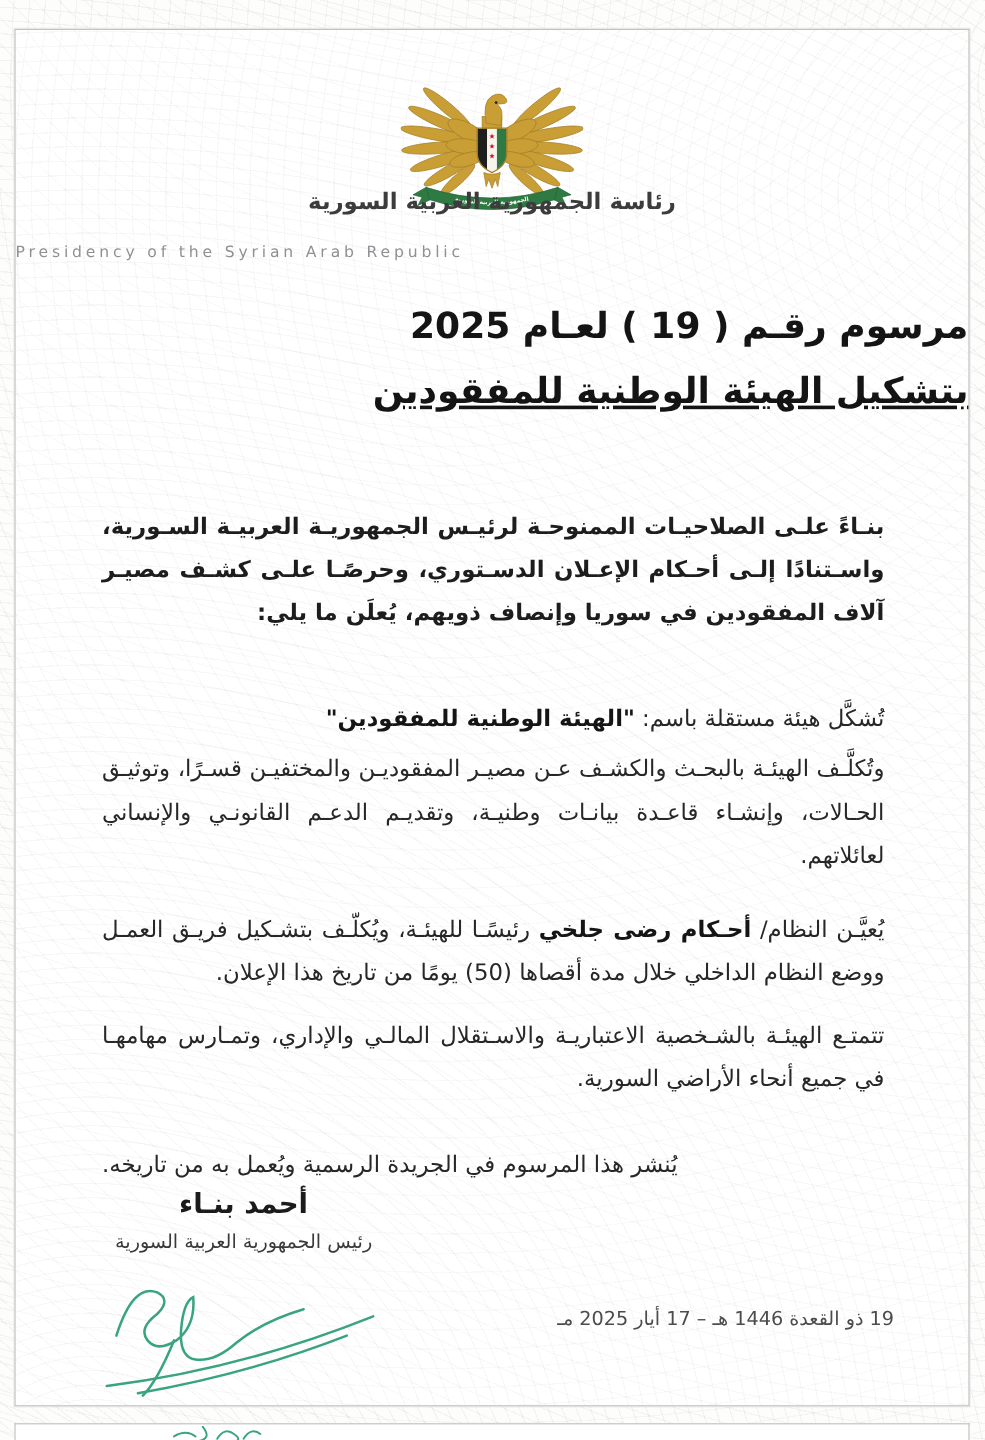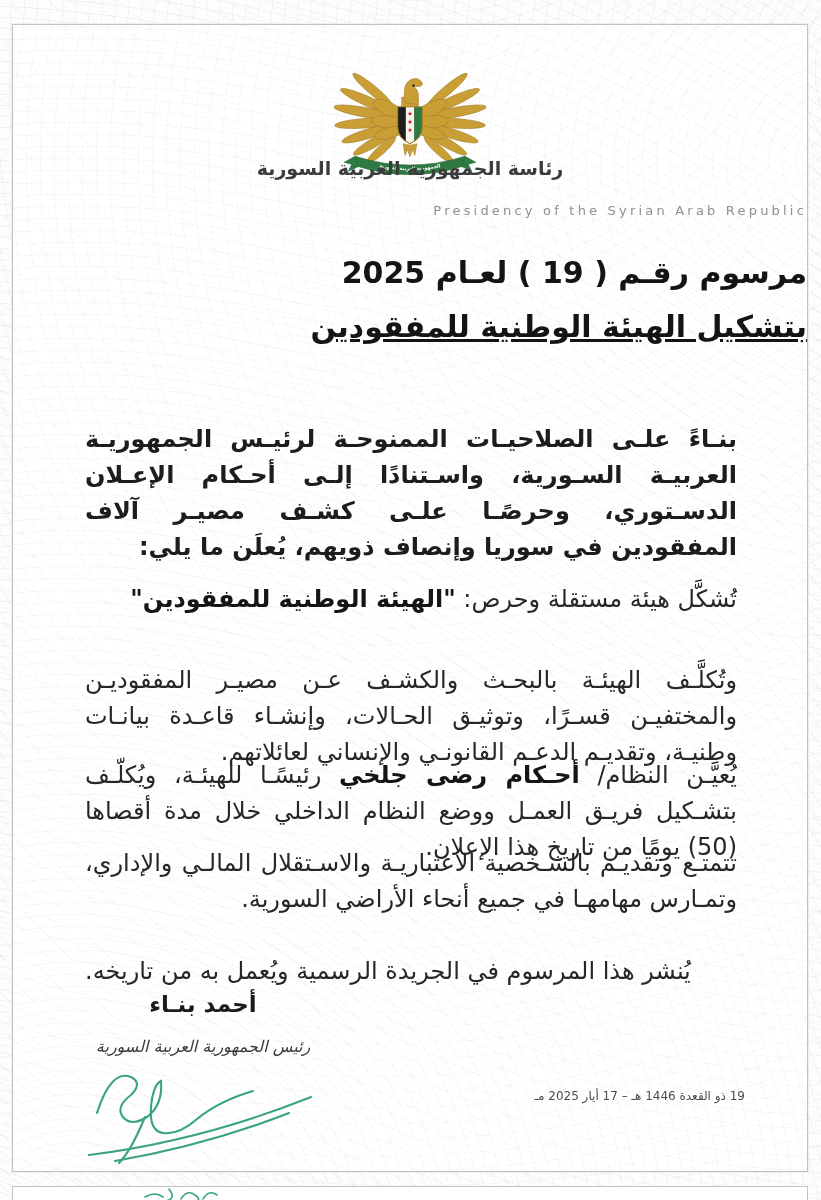--- a/index.html
+++ b/index.html
@@ -25,42 +25,42 @@
   .page2{
     position:absolute;left:12px;top:1186px;width:794px;height:14px;
     background:#ffffff;border:1px solid #c2c2c2;border-bottom:none;overflow:hidden;
   }
   .emblem{position:absolute;left:50%;top:42px;transform:translateX(-50%);width:152px;height:120px;}
   .org-ar{
     position:absolute;left:0;right:0;top:132px;text-align:center;direction:rtl;
     font-size:19px;font-weight:700;color:#3c3c3c;letter-spacing:0;
   }
   .org-en{
-    position:absolute;left:0;right:0;top:178px;text-align:right;
+    position:absolute;left:0;right:0;top:178px;text-align:left;
     font-size:13px;color:#8f9094;letter-spacing:3.2px;font-weight:400;
   }
   .title{position:absolute;left:0;right:0;direction:rtl;text-align:right;color:#141414;font-weight:700;font-size:30px;}
   .title1{top:230px;}
   .title2{top:284px;text-decoration:underline;}
-  .bodycol{position:absolute;left:72px;width:652px;direction:rtl;color:#272727;font-size:24px;line-height:36px;}
+  .bodycol{position:absolute;left:72px;width:652px;direction:rtl;color:#272727;font-size:19px;line-height:36px;}
   .just{text-align:justify;text-align-last:right;}
   .p1{top:396px;font-weight:700;color:#1d1d1d;}
   .p2{top:556px;text-align:right;}
-  .p3{top:637px;}
+  .p3{top:598px;}
   .p4{top:732px;}
   .p5{top:820px;}
   .p6{top:892px;text-align:left;margin-top:36px;}
   .b{font-weight:700;color:#151515;}
   .signblock{position:absolute;left:58px;top:966px;width:264px;text-align:center;direction:rtl;}
   .signer-name{font-size:23px;font-weight:700;color:#1b1b1b;}
-  .signer-title{font-size:16px;color:#3a3a3a;margin-top:20px;font-style:italic;}
+  .signer-title{font-size:16px;color:#3a3a3a;margin-top:8px;}
   .signature-svg{position:absolute;left:66px;top:1026px;width:252px;height:118px;}
   .dateline{
     position:absolute;right:62px;top:1064px;direction:rtl;
-    font-size:12px;color:#4c4c4c;
+    font-size:16px;color:#4c4c4c;
   }
   .frag-svg{position:absolute;left:128px;top:0;width:140px;height:14px;}
 </style>
 </head>
 <body>
 
 <div class="page">
 
   <svg class="emblem" viewBox="0 0 220 175" aria-hidden="true">
     <defs>
@@ -124,30 +124,30 @@
 
   <div class="org-ar">رئاسة الجمهورية العربية السورية</div>
   <div class="org-en">Presidency of the Syrian Arab Republic</div>
 
   <div class="title title1">مرسوم رقـم ( 19 ) لعـام 2025</div>
   <div class="title title2">بتشكيل الهيئة الوطنية للمفقودين</div>
 
   <div class="bodycol just p1">بنـاءً علـى الصلاحيـات الممنوحـة لرئيـس الجمهوريـة العربيـة السـورية، واسـتنادًا إلـى أحـكام الإعـلان الدسـتوري، وحرصًـا علـى كشـف مصيـر آلاف المفقودين في سوريا وإنصاف ذويهم، يُعلَن ما يلي:</div>
 
   <div class="bodycol p2">
-    <span>تُشكَّل هيئة مستقلة وحرص: </span><span class="b">"الهيئة الوطنية للمفقودين"</span>
+    <span>تُشكَّل هيئة مستقلة باسم: </span><span class="b">"الهيئة الوطنية للمفقودين"</span>
   </div>
 
   <div class="bodycol just p3">وتُكلَّـف الهيئـة بالبحـث والكشـف عـن مصيـر المفقوديـن والمختفيـن قسـرًا، وتوثيـق الحـالات، وإنشـاء قاعـدة بيانـات وطنيـة، وتقديـم الدعـم القانونـي والإنساني لعائلاتهم.</div>
 
   <div class="bodycol just p4">
     <span>يُعيَّـن النظام/ </span><span class="b">أحـكام رضى جلخي</span><span> رئيسًـا للهيئـة، ويُكلّـف بتشـكيل فريـق العمـل ووضع النظام الداخلي خلال مدة أقصاها (50) يومًا من تاريخ هذا الإعلان.</span>
   </div>
 
-  <div class="bodycol just p5">تتمتـع وتقديـم بالشـخصية الاعتباريـة والاسـتقلال المالـي والإداري، وتمـارس مهامهـا في جميع أنحاء الأراضي السورية.</div>
+  <div class="bodycol just p5">تتمتـع الهيئـة بالشـخصية الاعتباريـة والاسـتقلال المالـي والإداري، وتمـارس مهامهـا في جميع أنحاء الأراضي السورية.</div>
 
   <div class="bodycol p6">يُنشر هذا المرسوم في الجريدة الرسمية ويُعمل به من تاريخه.</div>
 
   <div class="signblock">
     <div class="signer-name">أحمد بنـاء</div>
     <div class="signer-title">رئيس الجمهورية العربية السورية</div>
   </div>
 
   <svg class="signature-svg" viewBox="0 0 252 118" aria-hidden="true">
     <g fill="none" stroke="#3aa381" stroke-width="2.1" stroke-linecap="round">

